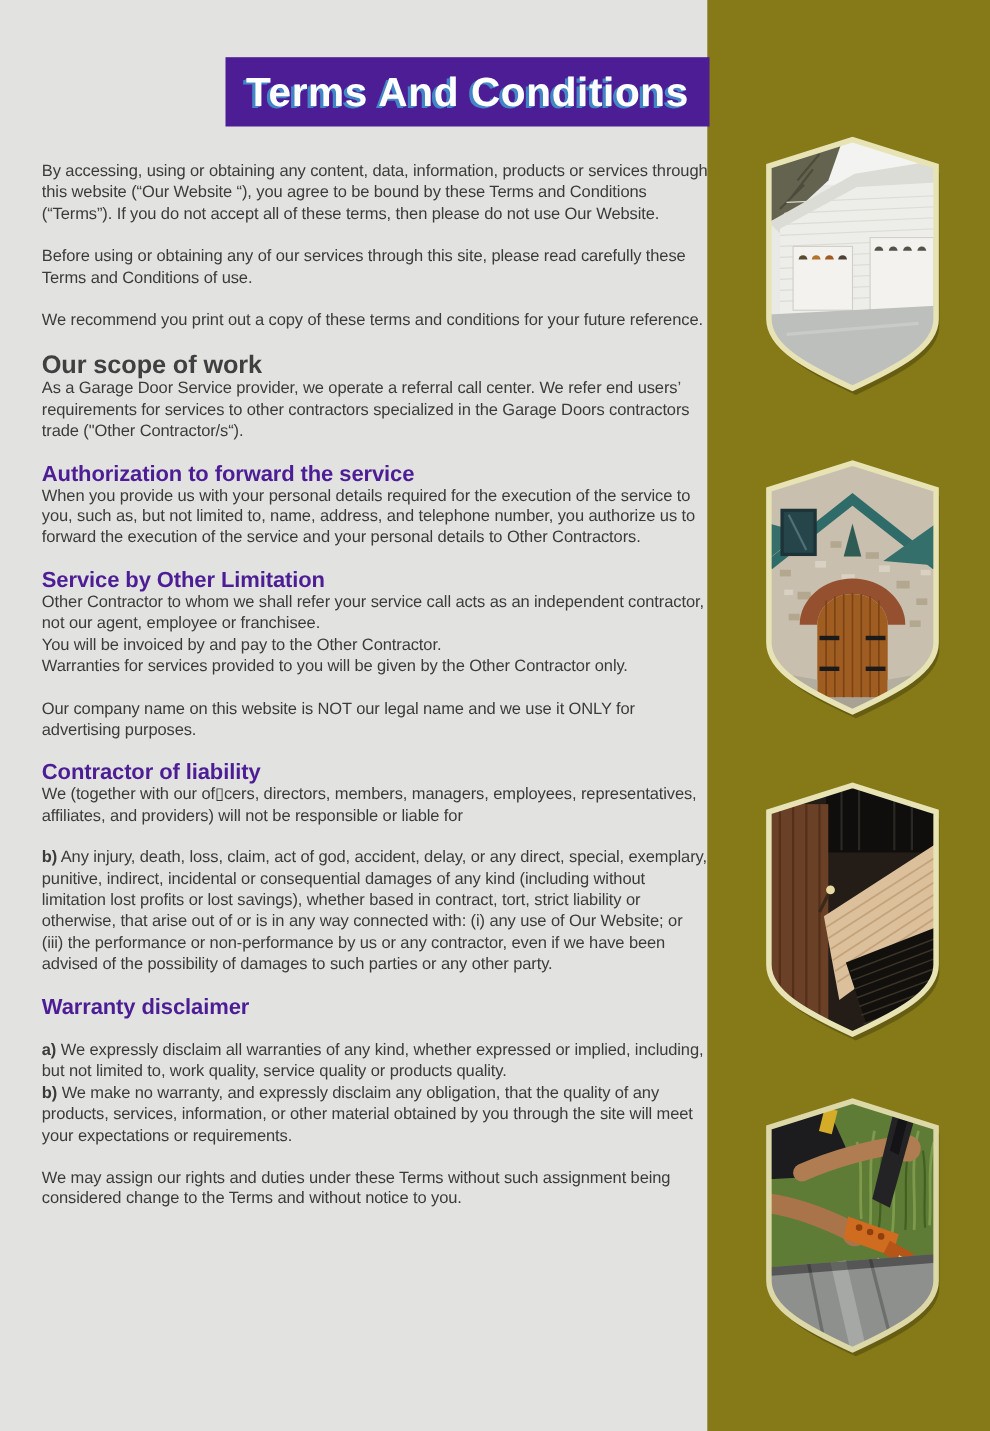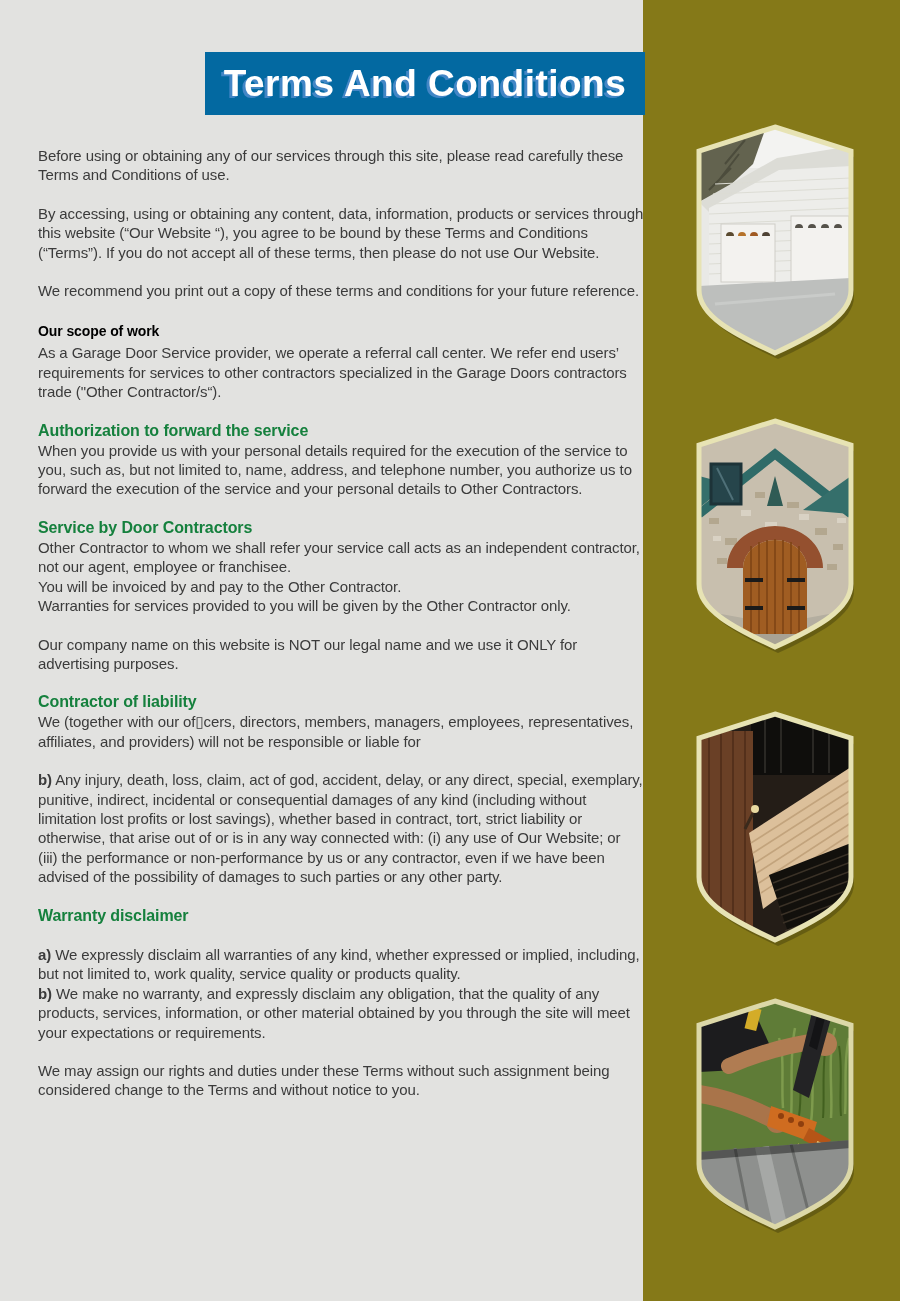--- a/index.html
+++ b/index.html
@@ -8,67 +8,67 @@
     background:#e2e2e0;
     font-family:"Liberation Sans","DejaVu Sans",sans-serif;
     color:#3b3b3b;
   }
   .right-panel{
     position:absolute;left:643px;top:0;width:257px;height:1301px;
     background:#857918;
   }
   .banner{
     position:absolute;left:205px;top:52px;width:440px;height:63px;
-    background:#0369a1;display:flex;align-items:center;justify-content:center;
+    background:#4c1d95;display:flex;align-items:center;justify-content:center;
   }
   .banner-title{
     margin:0;font-size:37px;font-weight:bold;color:#ffffff;
     letter-spacing:0.5px;
     text-shadow:-3px 2px 0 #4286c6, -1px 1px 0 #4286c6;
   }
   .content{
     position:absolute;left:38px;top:146px;width:606px;
     font-size:15px;line-height:19.4px;letter-spacing:-0.1px;
   }
   .content p{margin:0 0 19px 0;}
   .h-major{
-    margin:0;color:#000000;font-size:14px;font-weight:bold;line-height:24px;
+    margin:0;color:#404040;font-size:23px;font-weight:bold;line-height:24px;
   }
   .h-minor{
-    margin:2px 0 0 0;color:#15803d;font-size:16px;font-weight:bold;line-height:20px;
+    margin:2px 0 0 0;color:#4c1d95;font-size:20px;font-weight:bold;line-height:20px;
   }
   .after-h{margin-top:0;}
   .shield{position:absolute;left:695px;width:160px;height:236px;}
   #shield1{top:124px;}
   #shield2{top:418px;}
   #shield3{top:711px;}
   #shield4{top:998px;}
   b.itm{font-weight:bold;}
 </style>
 </head>
 <body>
 
 <div class="right-panel"></div>
 
 <div class="banner">
   <h1 class="banner-title">Terms And Conditions</h1>
 </div>
 
 <div class="content">
+  <p>By accessing, using or obtaining any content, data, information, products or services through this website (“Our Website “), you agree to be bound by these Terms and Conditions (“Terms”). If you do not accept all of these terms, then please do not use Our Website.</p>
   <p>Before using or obtaining any of our services through this site, please read carefully these Terms and Conditions of use.</p>
-  <p>By accessing, using or obtaining any content, data, information, products or services through this website (“Our Website “), you agree to be bound by these Terms and Conditions (“Terms”). If you do not accept all of these terms, then please do not use Our Website.</p>
   <p>We recommend you print out a copy of these terms and conditions for your future reference.</p>
 
   <h2 class="h-major">Our scope of work</h2>
   <p class="after-h">As a Garage Door Service provider, we operate a referral call center. We refer end users’ requirements for services to other contractors specialized in the Garage Doors contractors trade ("Other Contractor/s“).</p>
 
   <h3 class="h-minor">Authorization to forward the service</h3>
   <p class="after-h">When you provide us with your personal details required for the execution of the service to you, such as, but not limited to, name, address, and telephone number, you authorize us to forward the execution of the service and your personal details to Other Contractors.</p>
 
-  <h3 class="h-minor">Service by Door Contractors</h3>
+  <h3 class="h-minor">Service by Other Limitation</h3>
   <p class="after-h"><span>Other Contractor to whom we shall refer your service call acts as an independent contractor, not our agent, employee or franchisee.</span><br>
     <span>You will be invoiced by and pay to the Other Contractor.</span><br>
     <span>Warranties for services provided to you will be given by the Other Contractor only.</span></p>
   <p>Our company name on this website is NOT our legal name and we use it ONLY for advertising purposes.</p>
 
   <h3 class="h-minor">Contractor of liability</h3>
   <p class="after-h">We (together with our of▯cers, directors, members, managers, employees, representatives, affiliates, and providers) will not be responsible or liable for</p>
   <p><b class="itm">b)</b><span> Any injury, death, loss, claim, act of god, accident, delay, or any direct, special, exemplary, punitive, indirect, incidental or consequential damages of any kind (including without limitation lost profits or lost savings), whether based in contract, tort, strict liability or otherwise, that arise out of or is in any way connected with: (i) any use of Our Website; or (iii) the performance or non-performance by us or any contractor, even if we have been advised of the possibility of damages to such parties or any other party.</span></p>
 
   <h3 class="h-minor">Warranty disclaimer</h3>

